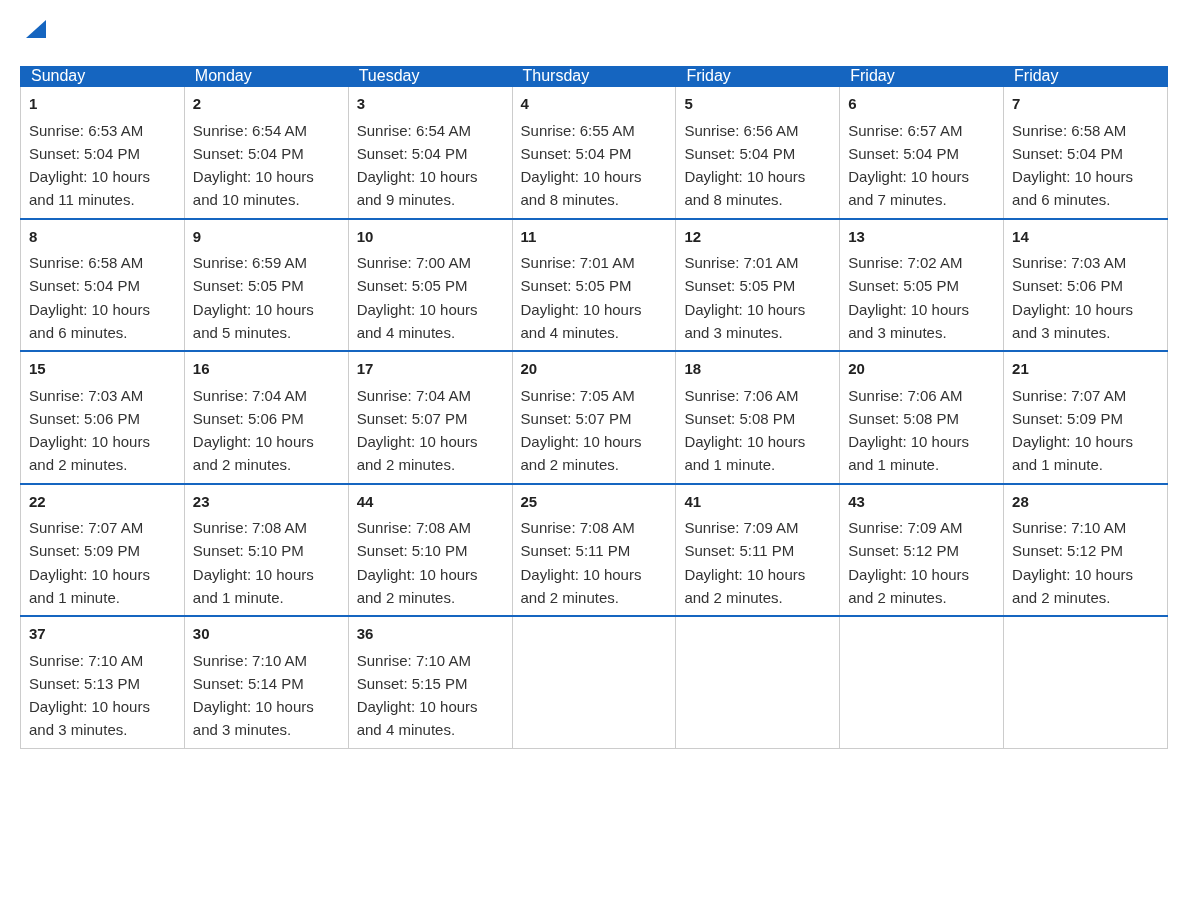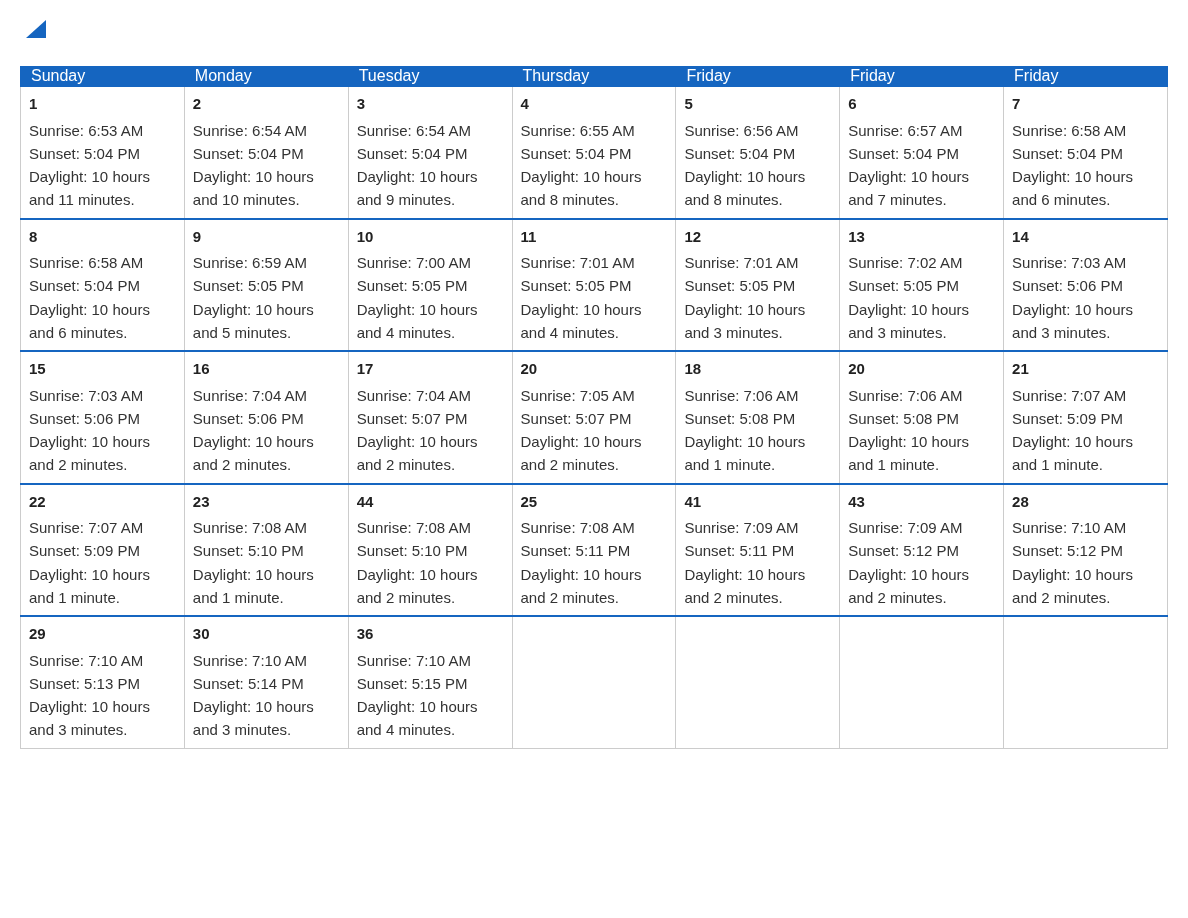--- a/index.html
+++ b/index.html
@@ -240,21 +240,21 @@
         <span class="day-number">43</span>
         <span class="day-info">Sunrise: 7:09 AM<br>Sunset: 5:12 PM<br>Daylight: 10 hours and 2 minutes.</span>
       </td>
         <td>
         <span class="day-number">28</span>
         <span class="day-info">Sunrise: 7:10 AM<br>Sunset: 5:12 PM<br>Daylight: 10 hours and 2 minutes.</span>
       </td>
       </tr>
       <tr>
         <td>
-        <span class="day-number">29</span>
+        <span class="day-number">37</span>
         <span class="day-info">Sunrise: 7:10 AM<br>Sunset: 5:13 PM<br>Daylight: 10 hours and 3 minutes.</span>
       </td>
         <td>
         <span class="day-number">30</span>
         <span class="day-info">Sunrise: 7:10 AM<br>Sunset: 5:14 PM<br>Daylight: 10 hours and 3 minutes.</span>
       </td>
         <td>
         <span class="day-number">36</span>
         <span class="day-info">Sunrise: 7:10 AM<br>Sunset: 5:15 PM<br>Daylight: 10 hours and 4 minutes.</span>
       </td>

